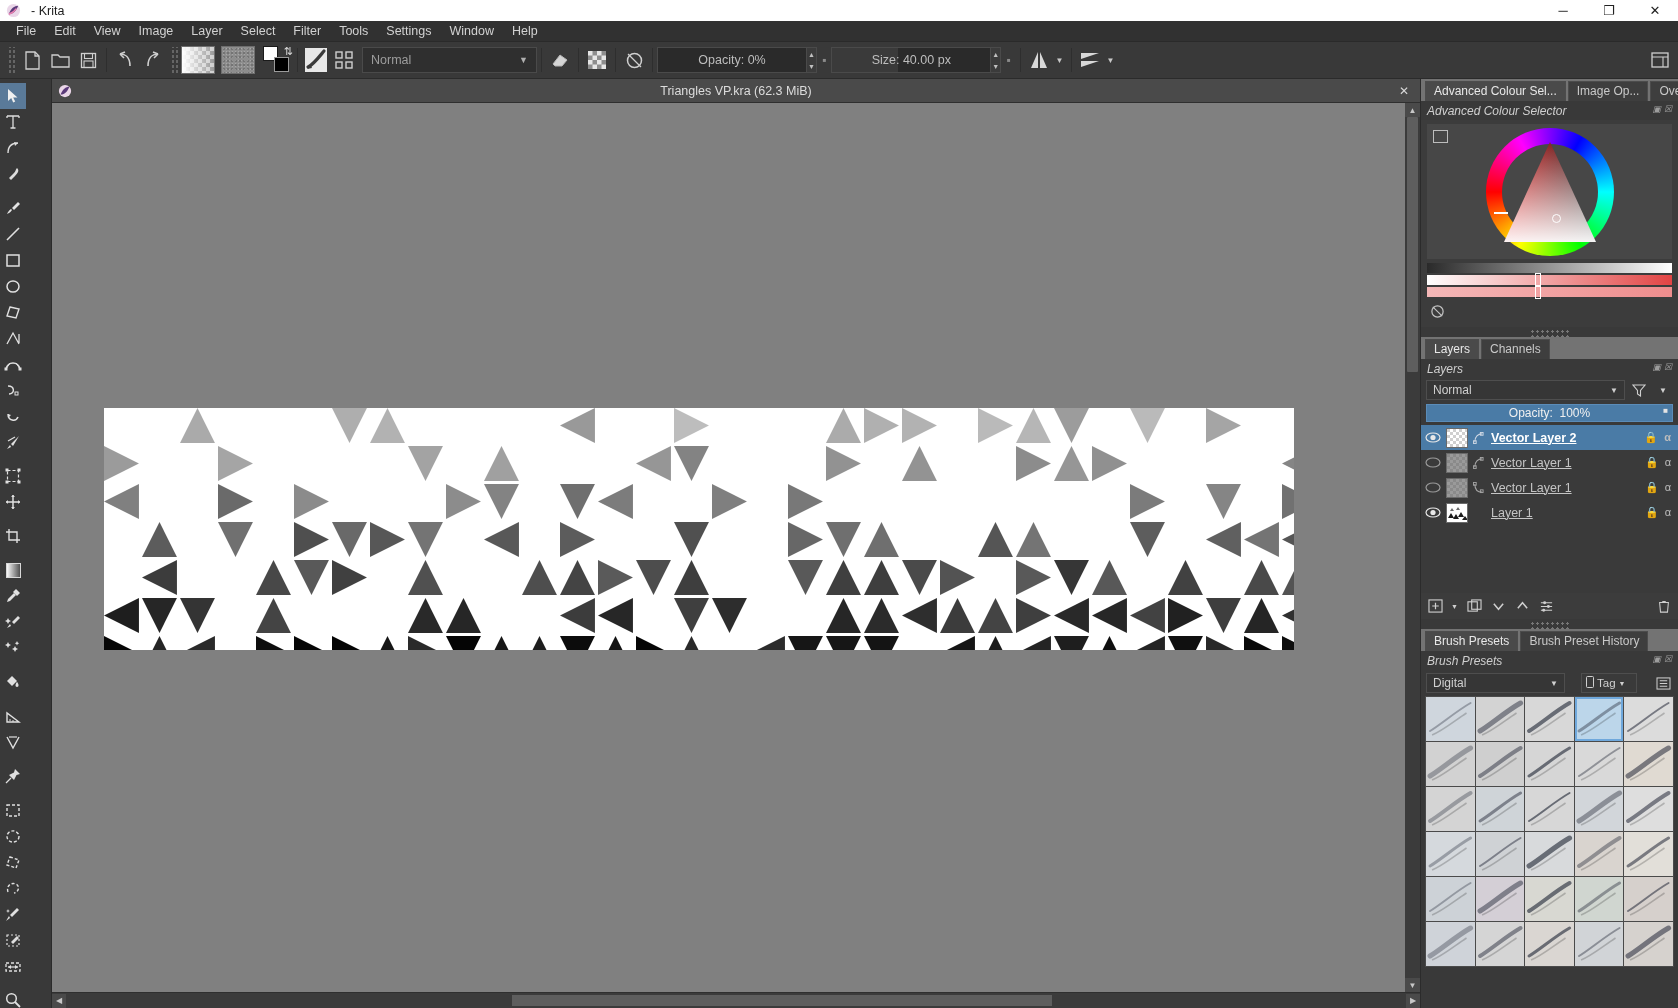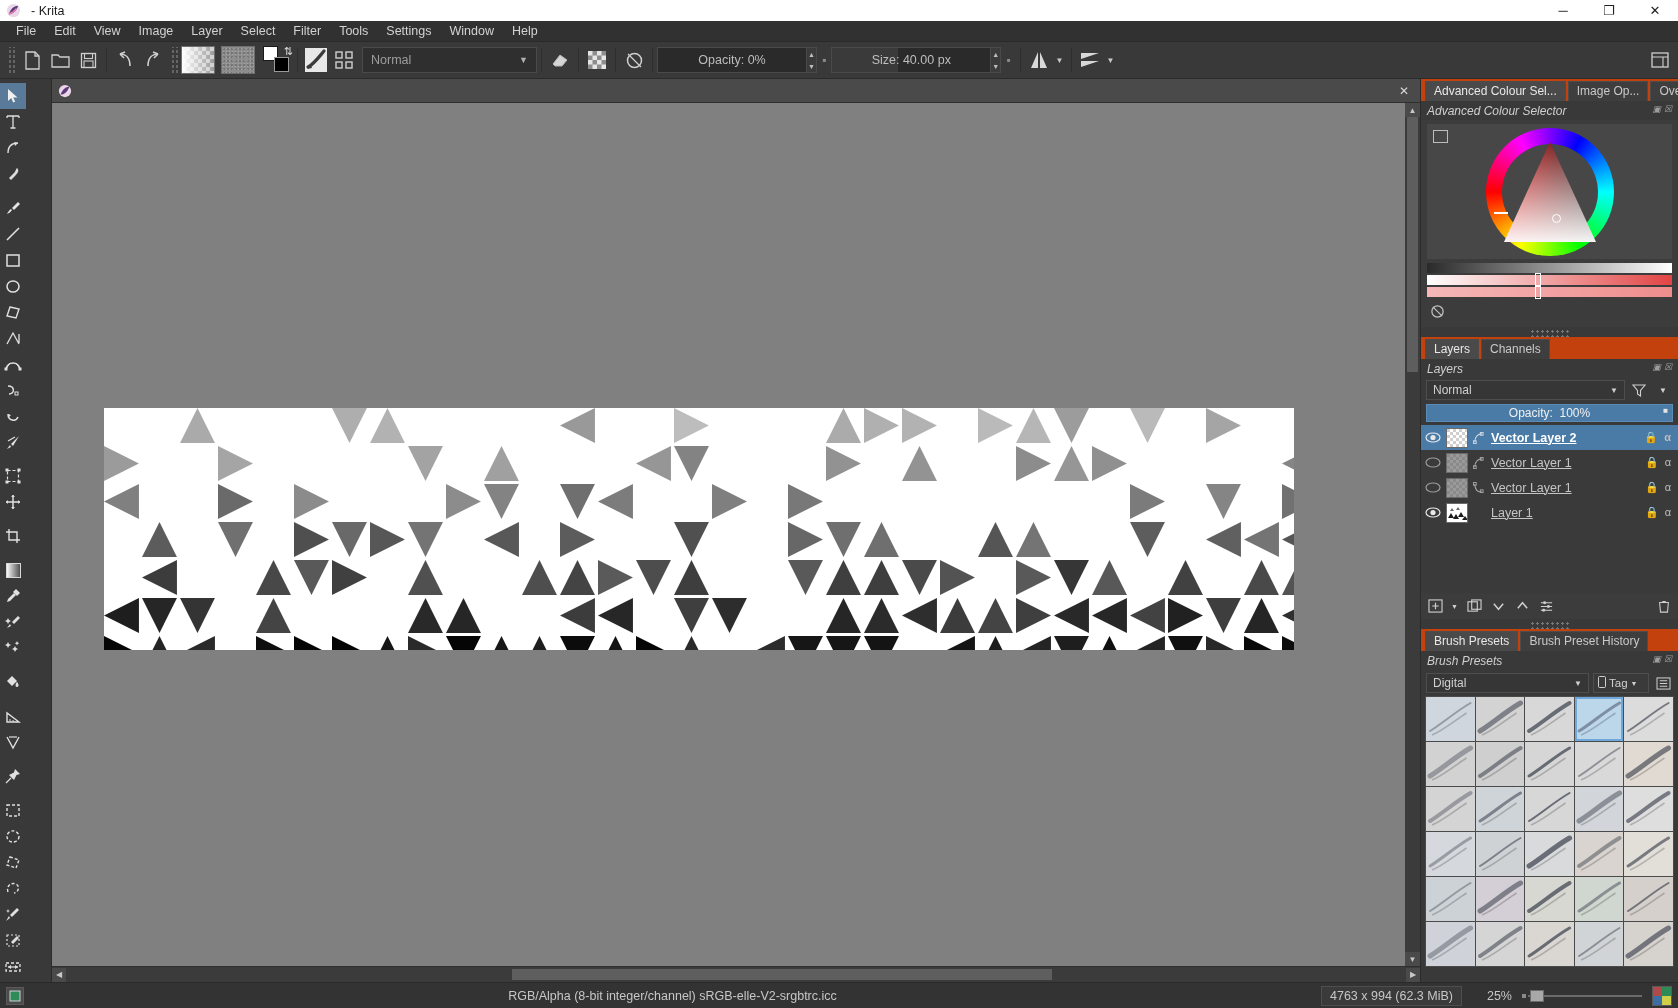--- a/index.html
+++ b/index.html
@@ -125,21 +125,21 @@
   }
   .hscroll-l, .hscroll-r { width:14px; height:14px; background:#4a4a4a; color:#c8c8c8; font-size:8px;
      display:flex; align-items:center; justify-content:center; }
   .hscroll-thumb { position:absolute; left:460px; width:540px; top:2px; height:11px; background:#5e5e5e; }
 
   
   .dockers {
     width:258px; flex:0 0 258px; background:#393939; display:flex; flex-direction:column;
     border-left:1px solid #2b2b2b; overflow:hidden;
   }
-  .dock-tabs { display:flex; height:22px; flex:0 0 22px; align-items:flex-end; padding-left:4px; gap:2px; background:#c2410c; }
+  .dock-tabs { display:flex; height:22px; flex:0 0 22px; align-items:flex-end; padding-left:4px; gap:2px; background:#737373; }
   .dock-tab { background:#3e3e3e; border:1px solid #4c4c4c; border-bottom:none; padding:2px 8px 3px;
               font-size:12px; color:#c9c9c9; white-space:nowrap; }
   .dock-tab.sel { background:#4a4a4a; color:#e8e8e8; }
   .dock-title { font-size:12px; color:#cfcfcf; padding:3px 6px 2px; position:relative;font-style:italic; }
   .dock-title .tcorner { position:absolute; right:6px; top:3px; display:flex; gap:3px; }
 
   
   .acs { background:#3c3c3c; padding:4px 6px 6px; }
   .acs-top { position:relative; height:135px; background:#474747; }
   .acs-icon { position:absolute; left:6px; top:6px; width:15px; height:13px; border:1px solid #bdbdbd; }
@@ -189,21 +189,21 @@
      background:repeating-conic-gradient(#ffffff 0% 25%, #cfcfcf 0% 50%) 0 0/6px 6px; }
   .thumb.dim { background:repeating-conic-gradient(#9a9a9a 0% 25%, #8a8a8a 0% 50%) 0 0/6px 6px; }
   .thumb.raster { background:#ffffff; position:relative; overflow:hidden; }
   .vecicon { width:14px; display:flex; align-items:center; justify-content:center; color:#cfcfcf; }
   .lname { flex:1 1 auto; padding-left:3px; white-space:nowrap; overflow:hidden;text-decoration:underline; }
   .lockicons { display:flex; gap:6px; padding-right:5px; color:#bdbdbd; font-size:11px; }
   .layer-toolbar { display:flex; align-items:center; height:26px; padding:0 4px; gap:4px; background:#3c3c3c; }
   .layer-toolbar .spacer { flex:1 1 auto; }
 
   
-  .bp-filter { display:flex; align-items:center; gap:4px; padding:3px 5px; }
+  .bp-filter { display:flex; align-items:center; gap:16px; padding:3px 5px; }
   .bp-sel { flex:1 1 auto; height:20px; background:#363636; border:1px solid #4e4e4e; color:#d0d0d0;
             display:flex; align-items:center; padding:0 6px; font-size:12px; }
   .bp-sel .arrow { margin-left:auto; font-size:8px; }
   .bp-tag { width:56px; height:20px; background:#3a3a3a; border:1px solid #4e4e4e; color:#cfcfcf;
             display:flex; align-items:center; gap:3px; padding:0 4px; font-size:11.5px; }
   .bp-grid { display:grid; grid-template-columns:repeat(5, 1fr); gap:1px; background:#4a4a4a;
              padding:1px; margin:0 4px; }
   .bp-cell { height:44px; background:#d9d9d9; position:relative; overflow:hidden; }
   .bp-cell.sel { outline:2px solid #6fa8dc; outline-offset:-2px; }
   .searchrow { display:flex; align-items:center; gap:4px; padding:4px 5px 3px; }
@@ -621,20 +621,21 @@
     </div>
 
     <div class="canvaswrap">
       <div class="doctab">
         <div class="dticon">
           <svg width="14" height="14" viewBox="0 0 16 16">
               <circle cx="8" cy="8" r="7" fill="#ead6e8"></circle>
               <path d="M3 12 C5 6 9 3 13 3 C11 8 8 12 3 12 Z" fill="#5b3a7a"></path>
             </svg>
         </div>
+        <div class="dttitle">Triangles VP.kra (62.3 MiB)</div>
         <div class="dtclose">✕</div>
       </div>
       <div class="canvasbody">
         <div class="canvas">
           <div class="artboard">
             <svg id="tri-pattern" width="1190" height="242" viewBox="0 0 1190 242" style="position:absolute;left:0;top:0;">
                 <polygon points="76,34.96 93.48,0 110.96000000000001,34.96" fill="rgb(170,170,170)"></polygon>
                 <polygon points="228,0 245.48,34.96 262.96,0" fill="rgb(174,174,174)"></polygon>
                 <polygon points="266,34.96 283.48,0 300.96,34.96" fill="rgb(178,178,178)"></polygon>
                 <polygon points="490.96,0 456,17.48 490.96,34.96" fill="rgb(153,153,153)"></polygon>
@@ -1218,29 +1219,13 @@
           <div class="bp-cell" style="background:#d6d2ce">
       <svg width="100%" height="100%" viewBox="0 0 48 44" preserveAspectRatio="none">
         <path d="M4 34 C14 28 30 14 44 6" stroke="rgba(40,45,60,0.5642857142857143)" stroke-width="5" fill="none" stroke-linecap="round"></path>
         <path d="M6 38 C16 34 28 24 40 16" stroke="rgba(20,20,20,0.22)" stroke-width="1.6" fill="none"></path>
       </svg></div>
         </div>
 
     </div>
   </div>
 
-  <div class="statusbar">
-    <div class="sb-icon">
-      <svg width="12" height="12" viewBox="0 0 12 12">
-          <rect x="1" y="1" width="10" height="10" fill="#2e8b57" stroke="#cfcfcf" stroke-width="1"></rect>
-        </svg>
-    </div>
-    <div class="sb-center">RGB/Alpha (8-bit integer/channel)  sRGB-elle-V2-srgbtrc.icc</div>
-    <div class="sb-dim">4763 x 994 (62.3 MiB)</div>
-    <div class="sb-zoom">25%</div>
-    <div class="zoomslider">
-      <div class="tick"></div>
-      <div class="track"></div>
-      <div class="knob"></div>
-    </div>
-    <div class="sb-right-icon"></div>
-  </div>
 </div>
 
 </body></html>

